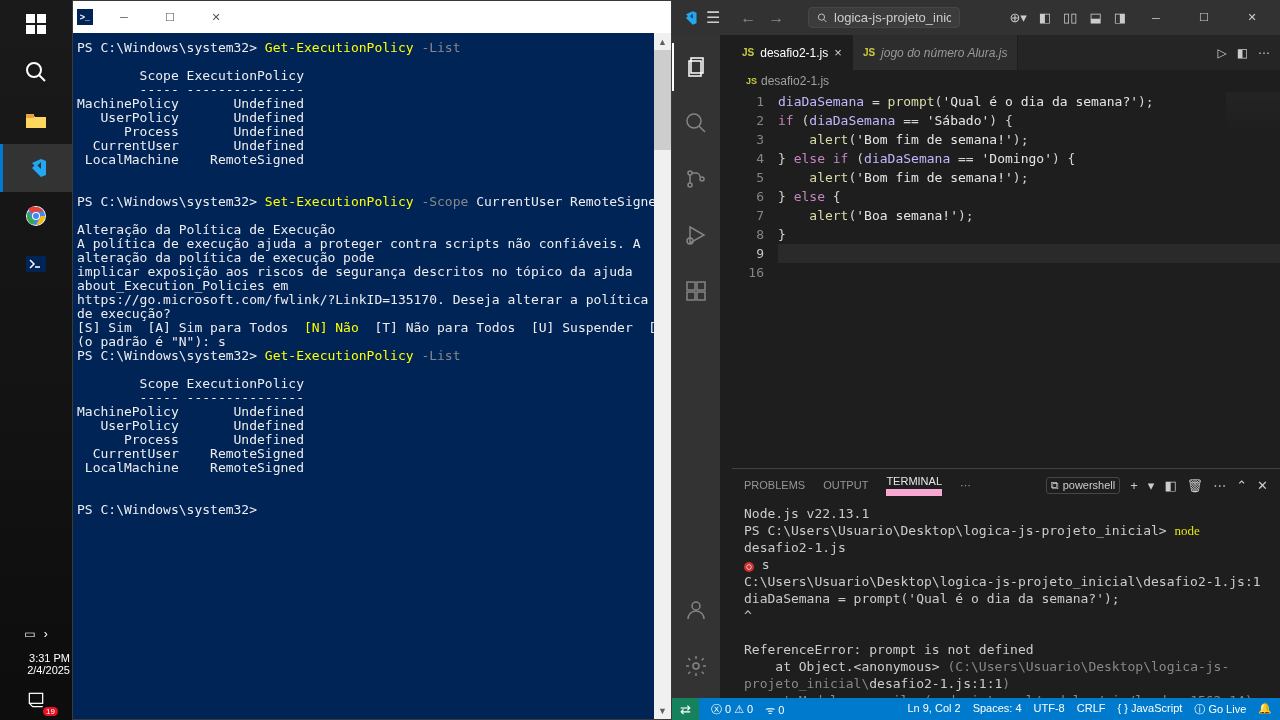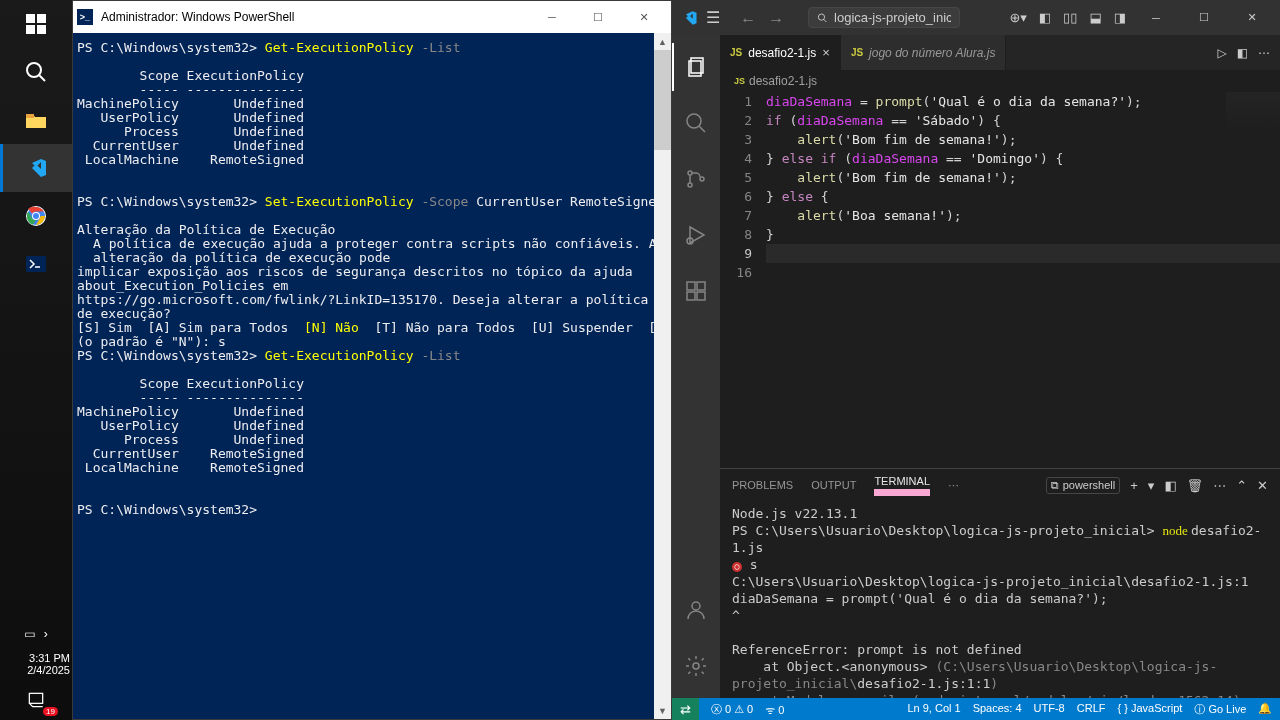--- a/index.html
+++ b/index.html
@@ -33,21 +33,21 @@
 .vs-titlebar { height:35px; background:#323233; display:flex; align-items:center; padding:0 8px; gap:8px; }
 .vs-menu-icon { color:#ccc; font-size:16px; }
 .vs-nav { display:flex; gap:4px; margin-left:8px; }
 .vs-nav span { color:#888; font-size:16px; padding:0 4px; }
 .vs-search { flex:0 0 auto; background:#3c3c3c; border:1px solid #464646; border-radius:4px; padding:2px 8px; display:flex; align-items:center; gap:6px; width:152px; margin-left:12px; }
 .vs-search-txt { color:#ccc; font-size:13px; overflow:hidden; white-space:nowrap; }
 .vs-title-right { margin-left:auto; display:flex; align-items:center; gap:8px; }
 .vs-tbtn { color:#ccc; font-size:13px; padding:0 2px; }
 .vs-winbtn { width:40px; height:35px; display:flex; align-items:center; justify-content:center; color:#ccc; font-size:11px; }
 
-.vs-body { flex:1; display:flex; min-height:0; }
+.vs-body { flex:1; display:flex; min-height:0;gap:12px; }
 .vs-activity { width:48px; background:#333; display:flex; flex-direction:column; align-items:center; padding-top:8px; gap:8px; }
 .vs-act-item { width:48px; height:48px; display:flex; align-items:center; justify-content:center; color:#858585; font-size:22px; }
 .vs-act-item.sel { color:#fff; border-left:2px solid #fff; }
 .vs-act-bottom { margin-top:auto; margin-bottom:8px; display:flex; flex-direction:column; gap:8px; }
 
 .vs-main { flex:1; display:flex; flex-direction:column; min-width:0; }
 .vs-tabs { height:35px; background:#252526; display:flex; align-items:stretch; }
 .vs-tab { padding:0 10px; display:flex; align-items:center; gap:6px; font-size:12px; background:#2d2d2d; color:#999; border-right:1px solid #1e1e1e; }
 .vs-tab.active { background:#1e1e1e; color:#fff; }
 .vs-tab .ji { color:#cbcb41; font-size:10px; font-weight:bold; }
@@ -55,21 +55,21 @@
 .vs-tabs-right { margin-left:auto; display:flex; align-items:center; padding:0 10px; gap:10px; color:#ccc; }
 
 .vs-crumb { height:22px; padding:2px 14px; font-size:12px; color:#a0a0a0; display:flex; align-items:center; gap:4px; background:#1e1e1e; }
 .vs-crumb .ji { color:#cbcb41; font-size:9px; font-weight:bold; }
 
 .vs-editor { flex:1; display:flex; background:#1e1e1e; font-family:Consolas,monospace; font-size:13px; line-height:19px; position:relative; }
 .vs-gutter { width:46px; text-align:right; color:#858585; padding:0 14px 0 0; }
 .vs-gutter .cur { color:#c6c6c6; }
 .vs-code { flex:1; white-space:pre; color:#d4d4d4; }
 .vs-minimap { position:absolute; right:0; top:0; width:54px; height:40px; background:linear-gradient(#2a2a2a,#1e1e1e); opacity:.5; }
-.c-v { color:#d946ef; } .c-o { color:#d4d4d4; } .c-f { color:#dcdcaa; } .c-s { color:#e5e5e5; } .c-k { color:#c586c0; } .c-p { color:#d4d4d4; }
+.c-v { color:#c4b5fd; } .c-o { color:#d4d4d4; } .c-f { color:#dcdcaa; } .c-s { color:#e5e5e5; } .c-k { color:#c586c0; } .c-p { color:#d4d4d4; }
 
 .vs-panel { height:230px; border-top:1px solid #414141; display:flex; flex-direction:column; background:#1e1e1e; }
 .vs-panel-tabs { height:32px; display:flex; align-items:center; padding:0 12px; gap:18px; font-size:11px; color:#969696; }
 .vs-panel-tabs .on { color:#e7e7e7; border-bottom:7px solid #f9a8d4; padding-bottom:2px; }
 .vs-panel-right { margin-left:auto; display:flex; align-items:center; gap:10px; color:#ccc; font-size:13px; }
 .vs-term-sel { display:flex; align-items:center; gap:4px; font-size:11px; border:1px solid #464646; border-radius:3px; padding:1px 4px; }
 .vs-term { flex:1; padding:4px 12px; font-family:Consolas,monospace; font-size:13px; line-height:17px; color:#ccc; white-space:pre-wrap; overflow:hidden; }
 .t-y { color:#e5e510;font-family:Liberation Serif, serif; } .t-dim { color:#888; } .t-err { background:#cd3131; color:#fff; border-radius:50%; width:10px; height:10px; display:inline-block; font-size:8px; text-align:center; line-height:10px; }
 
 .vs-status { height:22px; background:#007acc; color:#fff; display:flex; align-items:center; font-size:11px; padding:0 8px; gap:12px; }
@@ -140,40 +140,39 @@
       </svg>
     <span style="position:absolute;bottom:4px;right:14px;background:#e81123;color:#fff;font-size:8px;border-radius:8px;padding:0 3px;">19</span>
   </div>
 </div>
 
 <div class="ps-window">
   <div class="ps-titlebar">
     <div class="ps-title-icon">
         <span>&gt;_</span>
       </div>
-    <div class="ps-title">Administrador: Windows PowerShell</div>
     <div class="ps-win-btn">─</div>
     <div class="ps-win-btn">☐</div>
     <div class="ps-win-btn">✕</div>
   </div>
   <div class="ps-body"><span>PS C:\Windows\system32&gt; </span><span class="y">Get-ExecutionPolicy</span><span class="g"> -List</span>
 
 <span>        Scope ExecutionPolicy</span>
 <span>        ----- ---------------</span>
 <span>MachinePolicy       Undefined</span>
 <span>   UserPolicy       Undefined</span>
 <span>      Process       Undefined</span>
 <span>  CurrentUser       Undefined</span>
 <span> LocalMachine    RemoteSigned</span>
 
 
 <span>PS C:\Windows\system32&gt; </span><span class="y">Set-ExecutionPolicy</span><span class="g"> -Scope</span><span> CurrentUser RemoteSigned</span>
 
 <span>Alteração da Política de Execução</span>
-<span style="white-space:pre-wrap;display:inline-block;width:580px;margin-left:16px;">A política de execução ajuda a proteger contra scripts não confiáveis. A alteração da política de execução pode</span>
+<span style="white-space:pre-wrap;display:inline-block;width:580px;">A política de execução ajuda a proteger contra scripts não confiáveis. A alteração da política de execução pode</span>
 <span style="white-space:pre-wrap;display:inline-block;width:580px;">implicar exposição aos riscos de segurança descritos no tópico da ajuda about_Execution_Policies em</span>
 <span style="white-space:pre-wrap;display:inline-block;width:580px;">https://go.microsoft.com/fwlink/?LinkID=135170. Deseja alterar a política de execução?</span>
 <span>[S] Sim  [A] Sim para Todos  </span><span class="y">[N] Não</span><span>  [T] Não para Todos  [U] Suspender  [?] Ajuda</span>
 <span>(o padrão é "N"): s</span>
 <span>PS C:\Windows\system32&gt; </span><span class="y">Get-ExecutionPolicy</span><span class="g"> -List</span>
 
 <span>        Scope ExecutionPolicy</span>
 <span>        ----- ---------------</span>
 <span>MachinePolicy       Undefined</span>
 <span>   UserPolicy       Undefined</span>
@@ -343,21 +342,21 @@
 <span class="t-dim">    at Module._compile </span><span class="t-dim">(node:internal/modules/cjs/loader:1562:14)</span></div>
       </div>
     </div>
   </div>
 
   <div class="vs-status">
     <span class="remote">⇄</span>
     <span>ⓧ <span>0</span> ⚠ <span>0</span></span>
     <span>ᯤ <span>0</span></span>
     <div class="r">
-      <span>Ln 9, Col 1</span>
+      <span>Ln 9, Col 2</span>
       <span>Spaces: 4</span>
       <span>UTF-8</span>
       <span>CRLF</span>
       <span>{ } <span>JavaScript</span></span>
       <span>ⓘ <span>Go Live</span></span>
       <span>🔔</span>
     </div>
   </div>
 </div>
 

